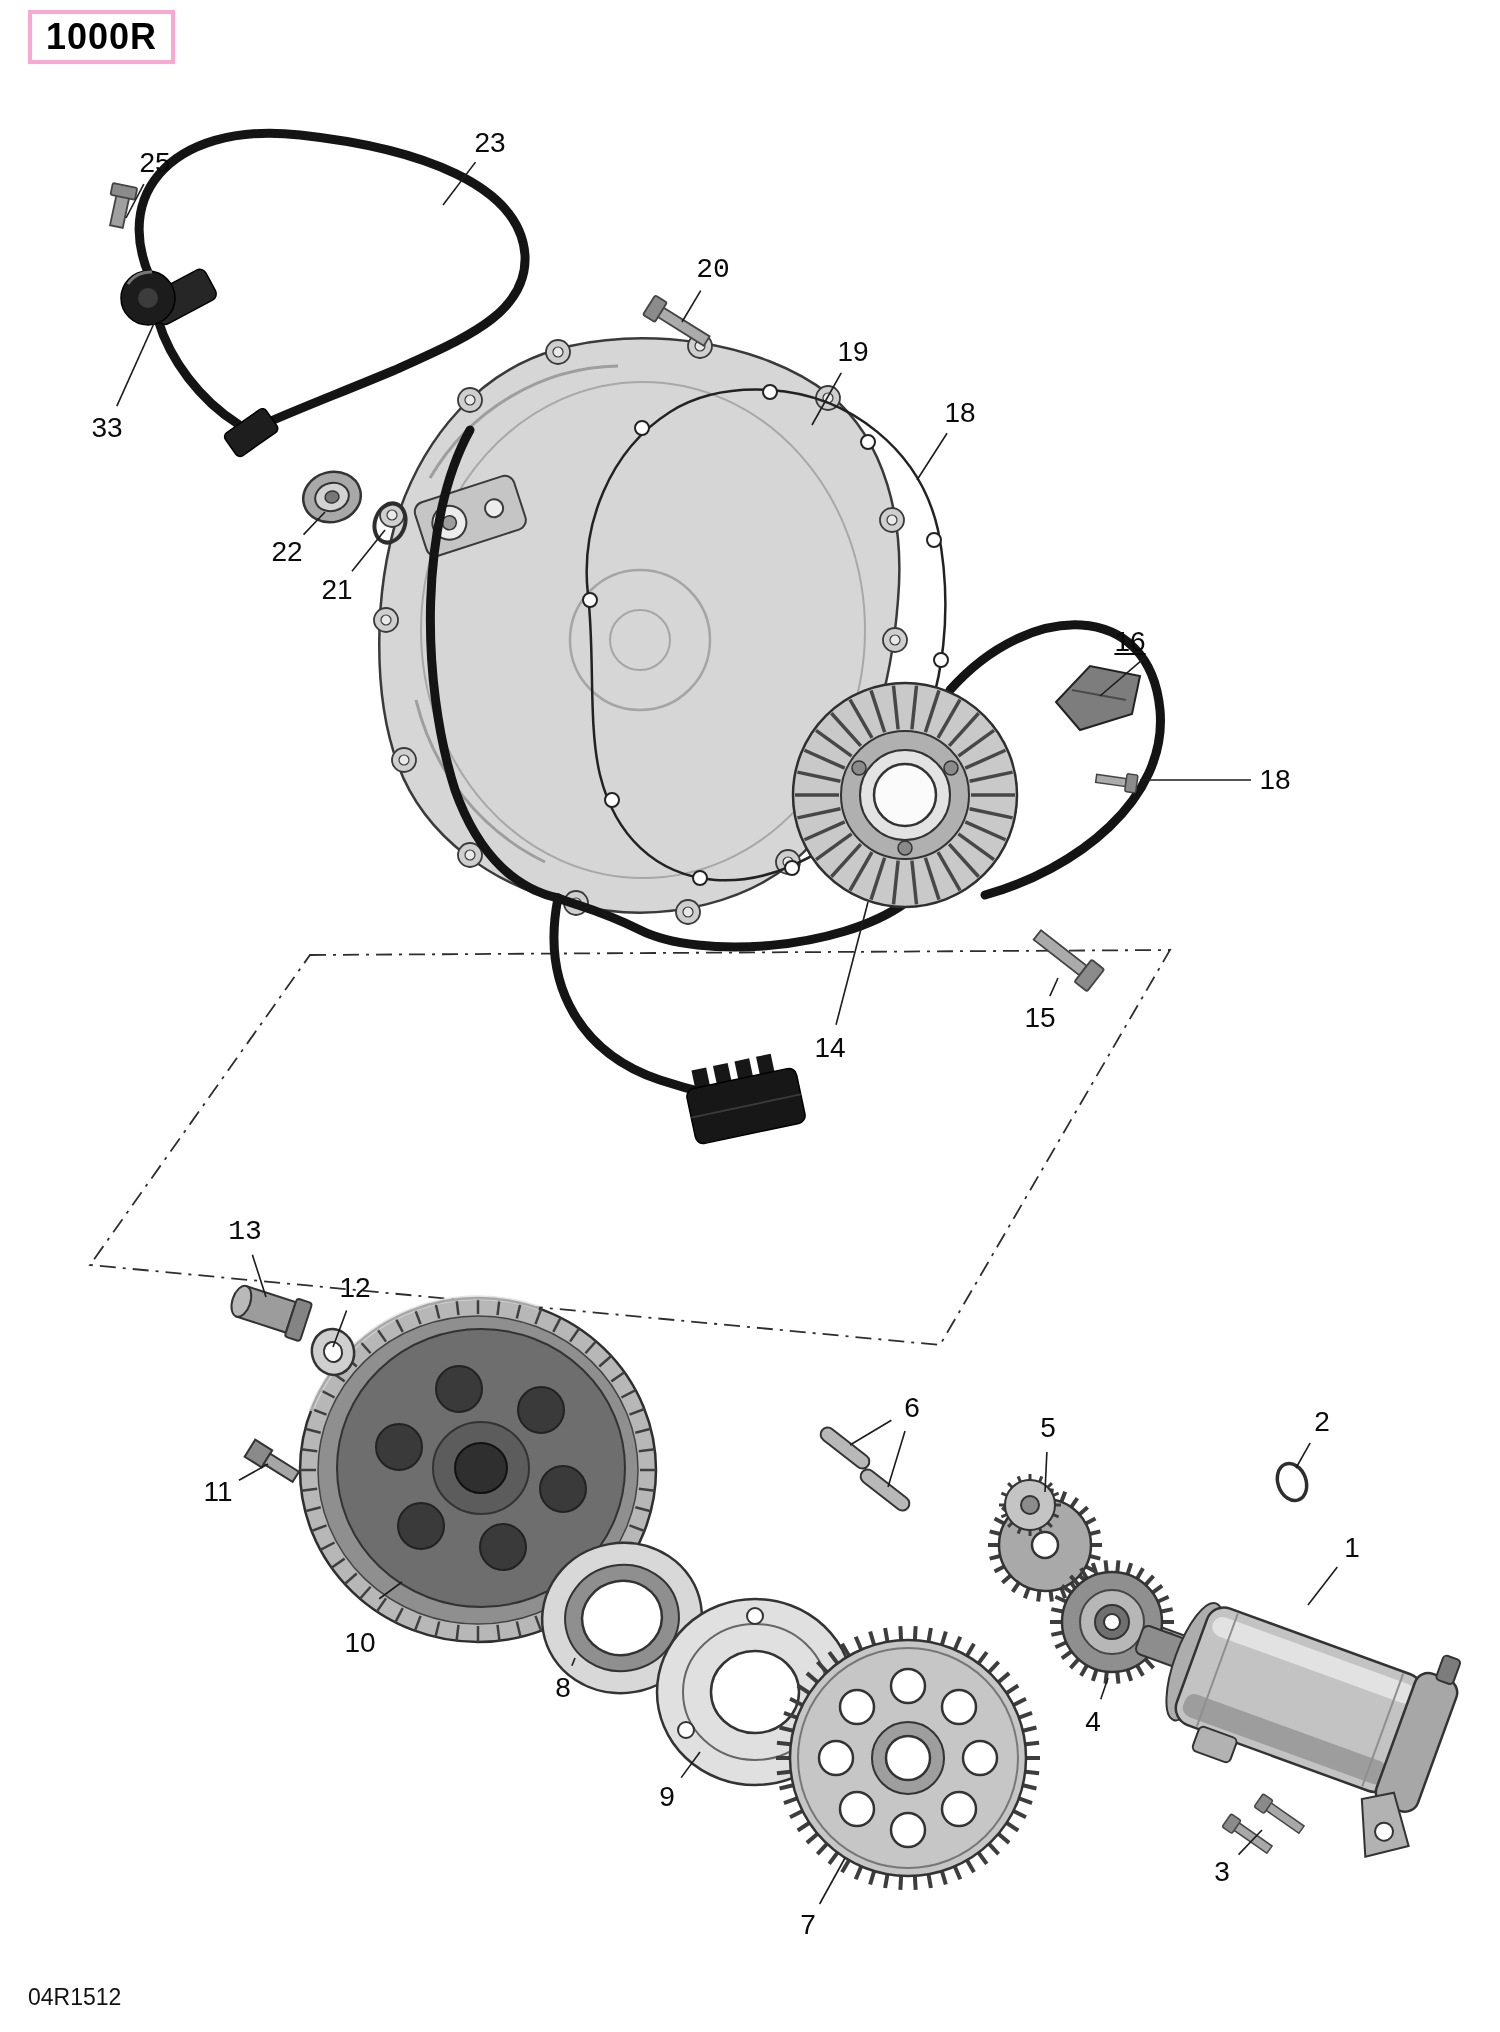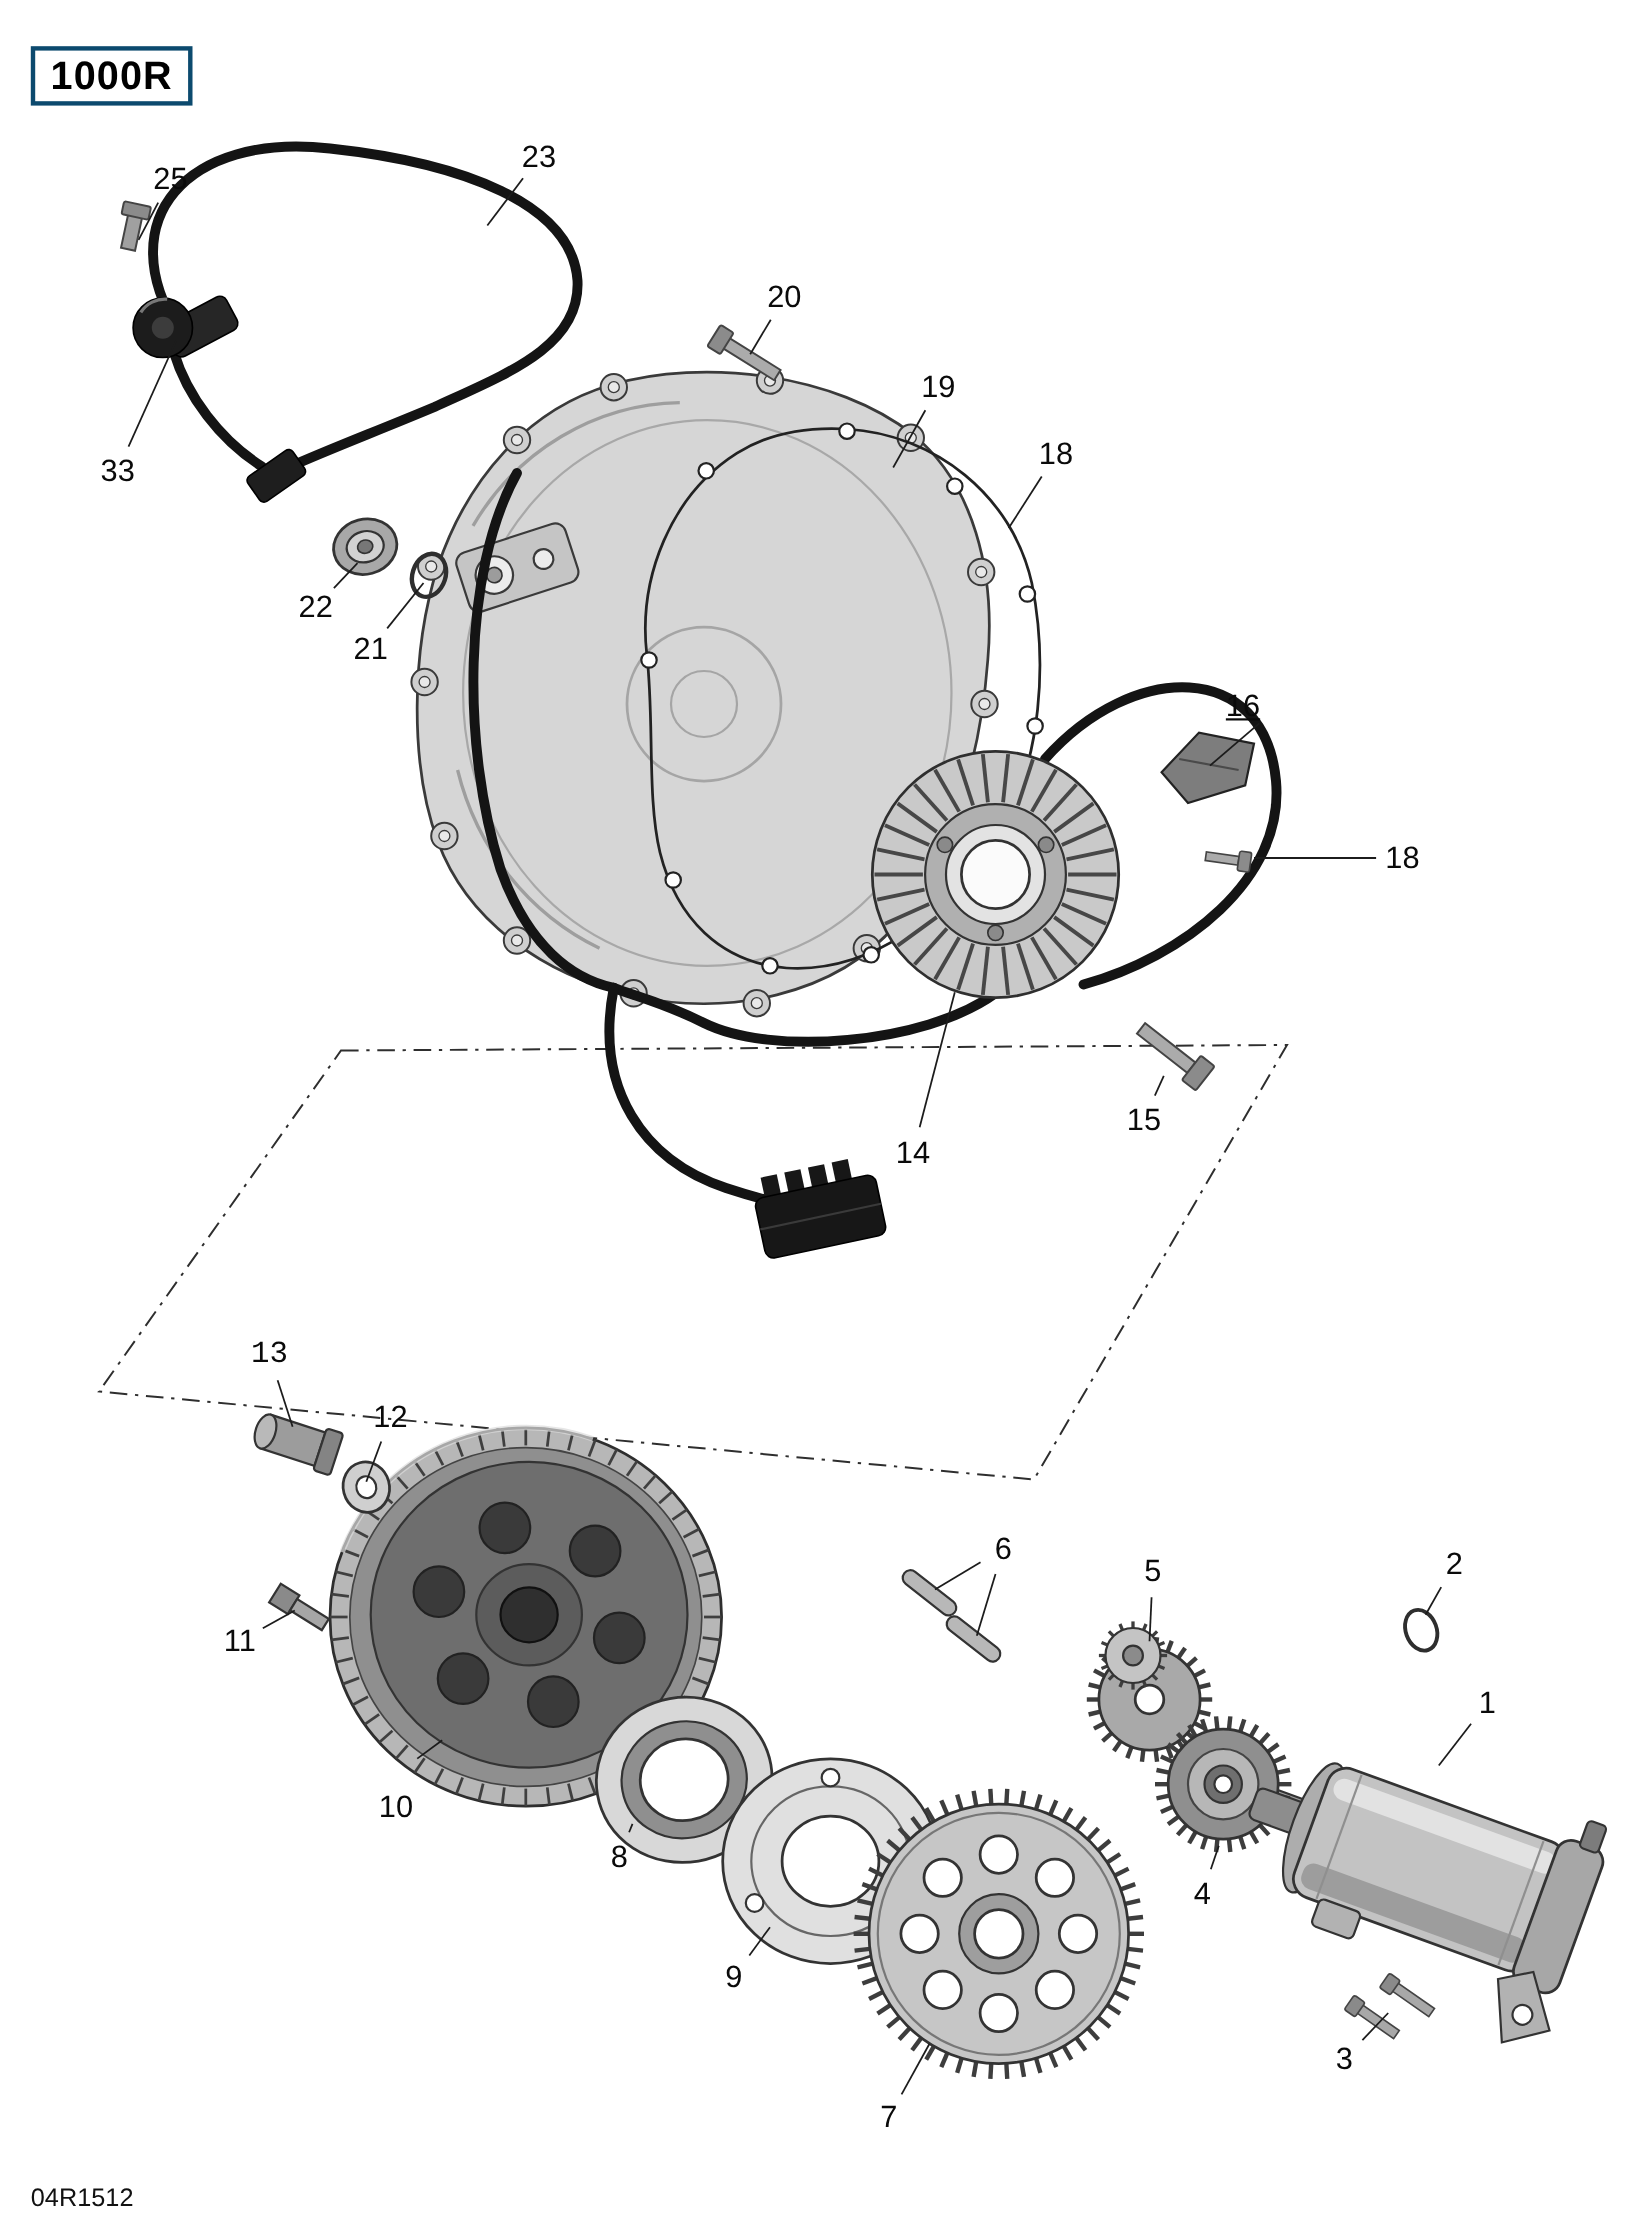--- a/index.html
+++ b/index.html
@@ -1,21 +1,21 @@
 <!DOCTYPE html>
 <html><head>
 <meta charset="utf-8">
 <title>Diagram</title>
 <style>
   html,body{margin:0;padding:0;background:#fff;}
   #page{position:relative;width:1500px;height:2032px;background:#ffffff;overflow:hidden;
         font-family:"Liberation Sans", sans-serif;}
   #art{position:absolute;left:0;top:0;}
-  #model-badge{position:absolute;left:28px;top:10px;border:4px solid #0c4a6e;padding:2px 14px;
-        font-size:36px;font-weight:bold;color:#000;background:#fff;letter-spacing:1px;margin-top:32px;}
+  #model-badge{position:absolute;left:28px;top:10px;border:4px solid #f9a8d4;padding:2px 14px;
+        font-size:36px;font-weight:bold;color:#000;background:#fff;letter-spacing:1px;}
   #drawing-code{position:absolute;left:28px;top:1984px;font-size:23px;color:#111;}
   .callout{position:absolute;transform:translate(-50%,-50%);font-size:28px;color:#0a0a0a;
         background:transparent;line-height:1;pointer-events:none;}
   #callouts{position:absolute;left:0;top:0;width:100%;height:100%;pointer-events:none;}
 </style>
 </head>
 <body>
 
 <div id="page">
 
@@ -541,20 +541,20 @@
       <div class="callout" style="left: 360px; top: 1613px; margin-top: 30px;">10</div>
       <div class="callout" style="left: 218px; top: 1492px; text-align: center;">11</div>
       <div class="callout" style="left: 355px; top: 1288px;">12</div>
       <div class="callout" style="left: 245px; top: 1232px; font-family: Liberation Mono, monospace;">13</div>
       <div class="callout" style="left: 830px; top: 1048px;">14</div>
       <div class="callout" style="left: 1040px; top: 1018px;">15</div>
       <div class="callout" style="left: 1130px; top: 642px; text-decoration: underline;">16</div>
       <div class="callout" style="left: 1275px; top: 780px;">18</div>
       <div class="callout" style="left: 960px; top: 413px;">18</div>
       <div class="callout" style="left: 853px; top: 352px;">19</div>
-      <div class="callout" style="left: 713px; top: 270px;">20</div>
+      <div class="callout" style="left: 713px; top: 270px; font-family: Liberation Mono, monospace;">20</div>
       <div class="callout" style="left: 337px; top: 590px;">21</div>
       <div class="callout" style="left: 287px; top: 552px;">22</div>
       <div class="callout" style="left: 490px; top: 143px;">23</div>
       <div class="callout" style="left: 107px; top: 428px;">33</div>
       <div class="callout" style="left: 155px; top: 163px;">25</div>
     </div>
 </div>
 
 </body></html>

